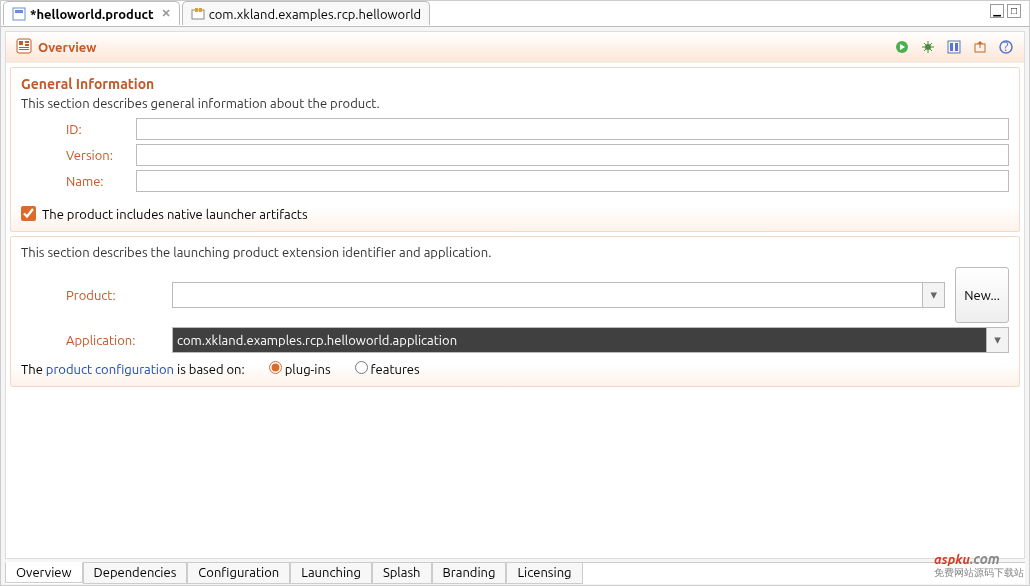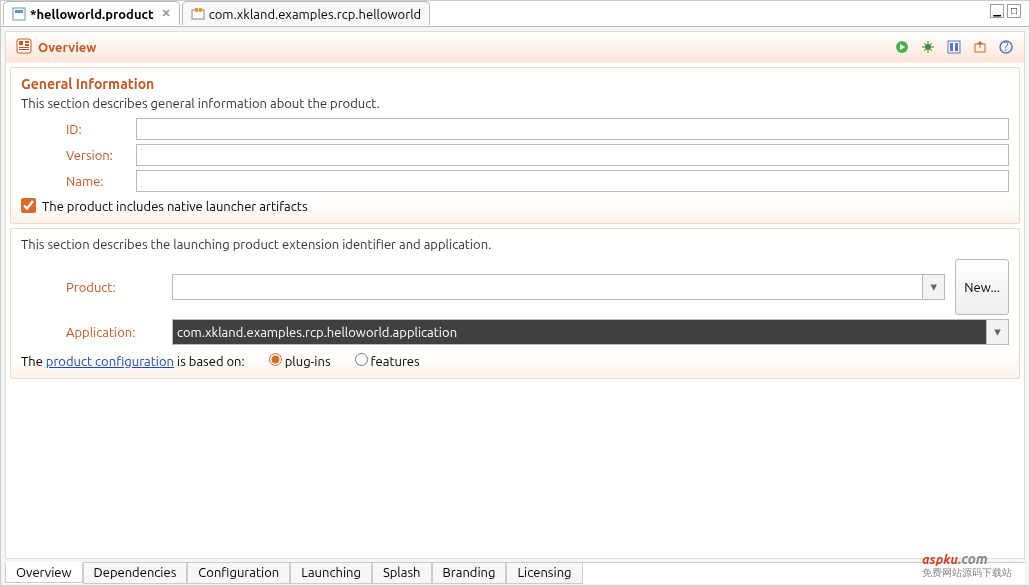--- a/index.html
+++ b/index.html
@@ -22,31 +22,31 @@
   .section-desc { color: #333; margin-bottom: 8px; }
   .field-row { display: flex; align-items: center; margin-bottom: 4px; gap: 10px; margin-left: 45px; }
   .field-row label { color: #c45826; width: 60px; }
   .field-row .wide { width: 96px; }
   .field-row input[type=text] { flex: 1; border: 1px solid #bbb; padding: 2px 4px; height: 22px; background: #fff; }
   .combo { flex: 1; display: flex; border: 1px solid #bbb; height: 26px; background: #fff; }
   .combo-text { flex: 1; padding: 2px 4px; line-height: 20px; white-space: nowrap; overflow: hidden; }
   .combo-text.hl { background: #404040; color: #fff; }
   .combo-btn { width: 22px; border-left: 1px solid #bbb; text-align: center; line-height: 22px; color: #666; background: #f3f3f3; cursor: pointer; }
   .btn { border: 1px solid #bbb; border-radius: 3px; padding: 20px 8px; background: linear-gradient(#fff,#eee); cursor: pointer; }
-  .chk-row { display: flex; align-items: center; gap: 6px; margin-top: 6px; }
+  .chk-row { display: flex; align-items: center; gap: 6px; margin-top: 14px; }
   input[type=checkbox] { accent-color: #d96b2b; width:15px;height:15px; }
   input[type=radio] { accent-color: #d96b2b; }
   .radio-row { display: flex; align-items: center; gap: 24px; margin-top: 8px; }
-  a { color: #1a4db3; text-decoration: underline; cursor: pointer; margin-top: 19px; }
+  a { color: #1a4db3; cursor: pointer; margin-top: 19px; }
   ol { padding-left: 22px; }
   ol li { margin-bottom: 8px; line-height: 1.3; }
   .bottom-tabs { position: absolute; bottom: 1px; left: 4px; right: 4px; display: flex; border-top: 1px solid #ccc; background: #fff; height: 22px; }
   .btab { padding: 2px 10px; border: 1px solid #ccc; border-top: none; background: #f7f7f7; cursor: pointer; }
   .btab.active { background: #fff; font-weight: normal; border-top:1px solid #fff; position:relative; top:-1px; }
-  .watermark { position: absolute; right: 17px; bottom: 8px; font-style: italic; font-weight: bold; font-size: 26px; color: #d43c1f; pointer-events:none;margin-left:35px; }
+  .watermark { position: absolute; right: 5px; bottom: 8px; font-style: italic; font-weight: bold; font-size: 26px; color: #d43c1f; pointer-events:none;margin-left:35px; }
   .watermark small { font-size: 10px; color: #888; font-style: normal; font-weight: normal; display:block; line-height:8px; text-align:right;}
 </style>
 </head>
 <body>
 
 <div class="tabs-top">
   <div class="tab active">
     <span class="icon-m">
       <svg viewBox="0 0 14 14">
           <rect x="1" y="1" width="12" height="12" fill="#fff" stroke="#6a8fc9"></rect>

